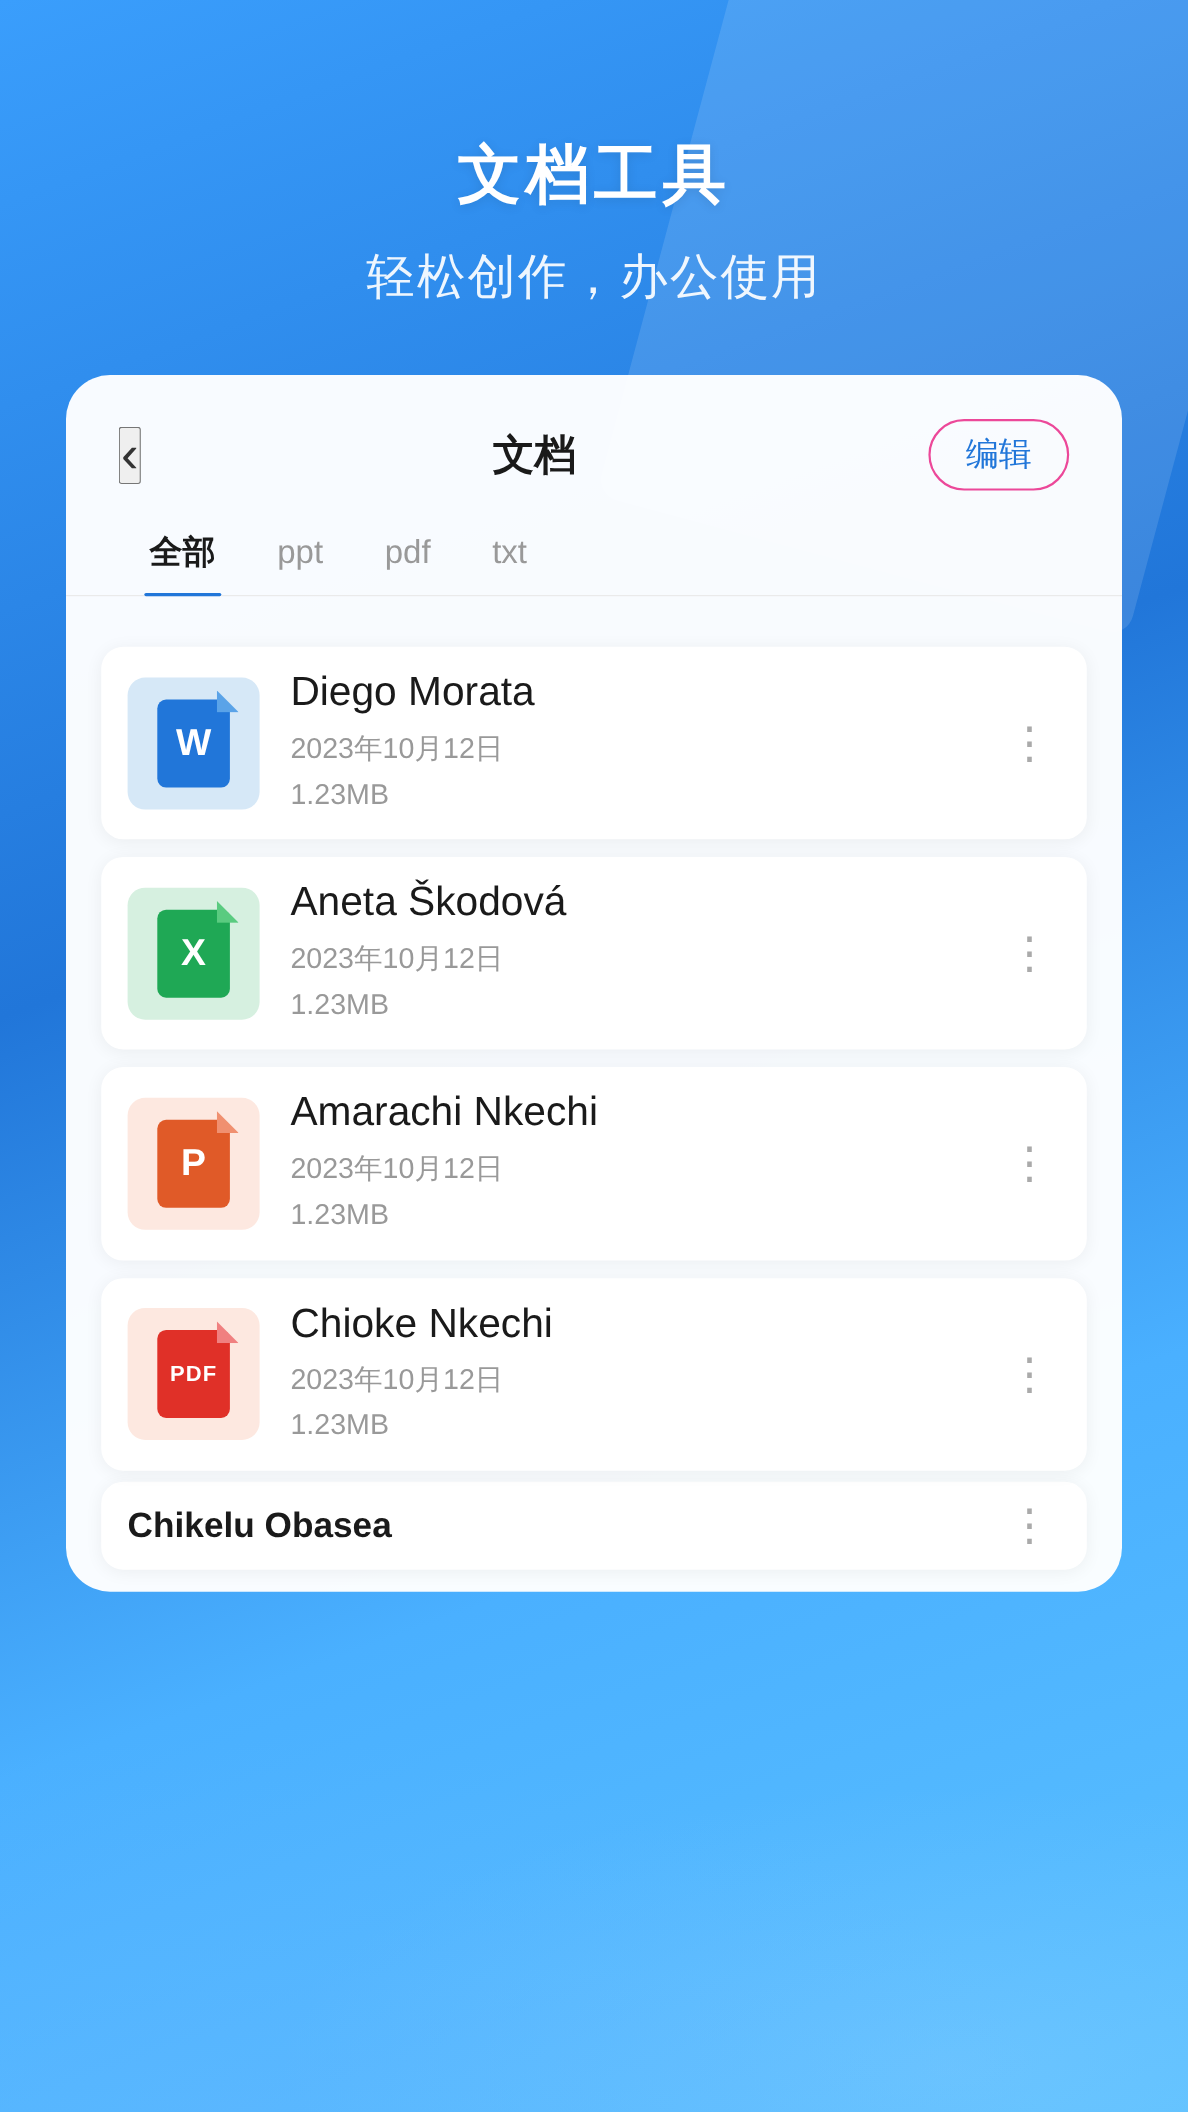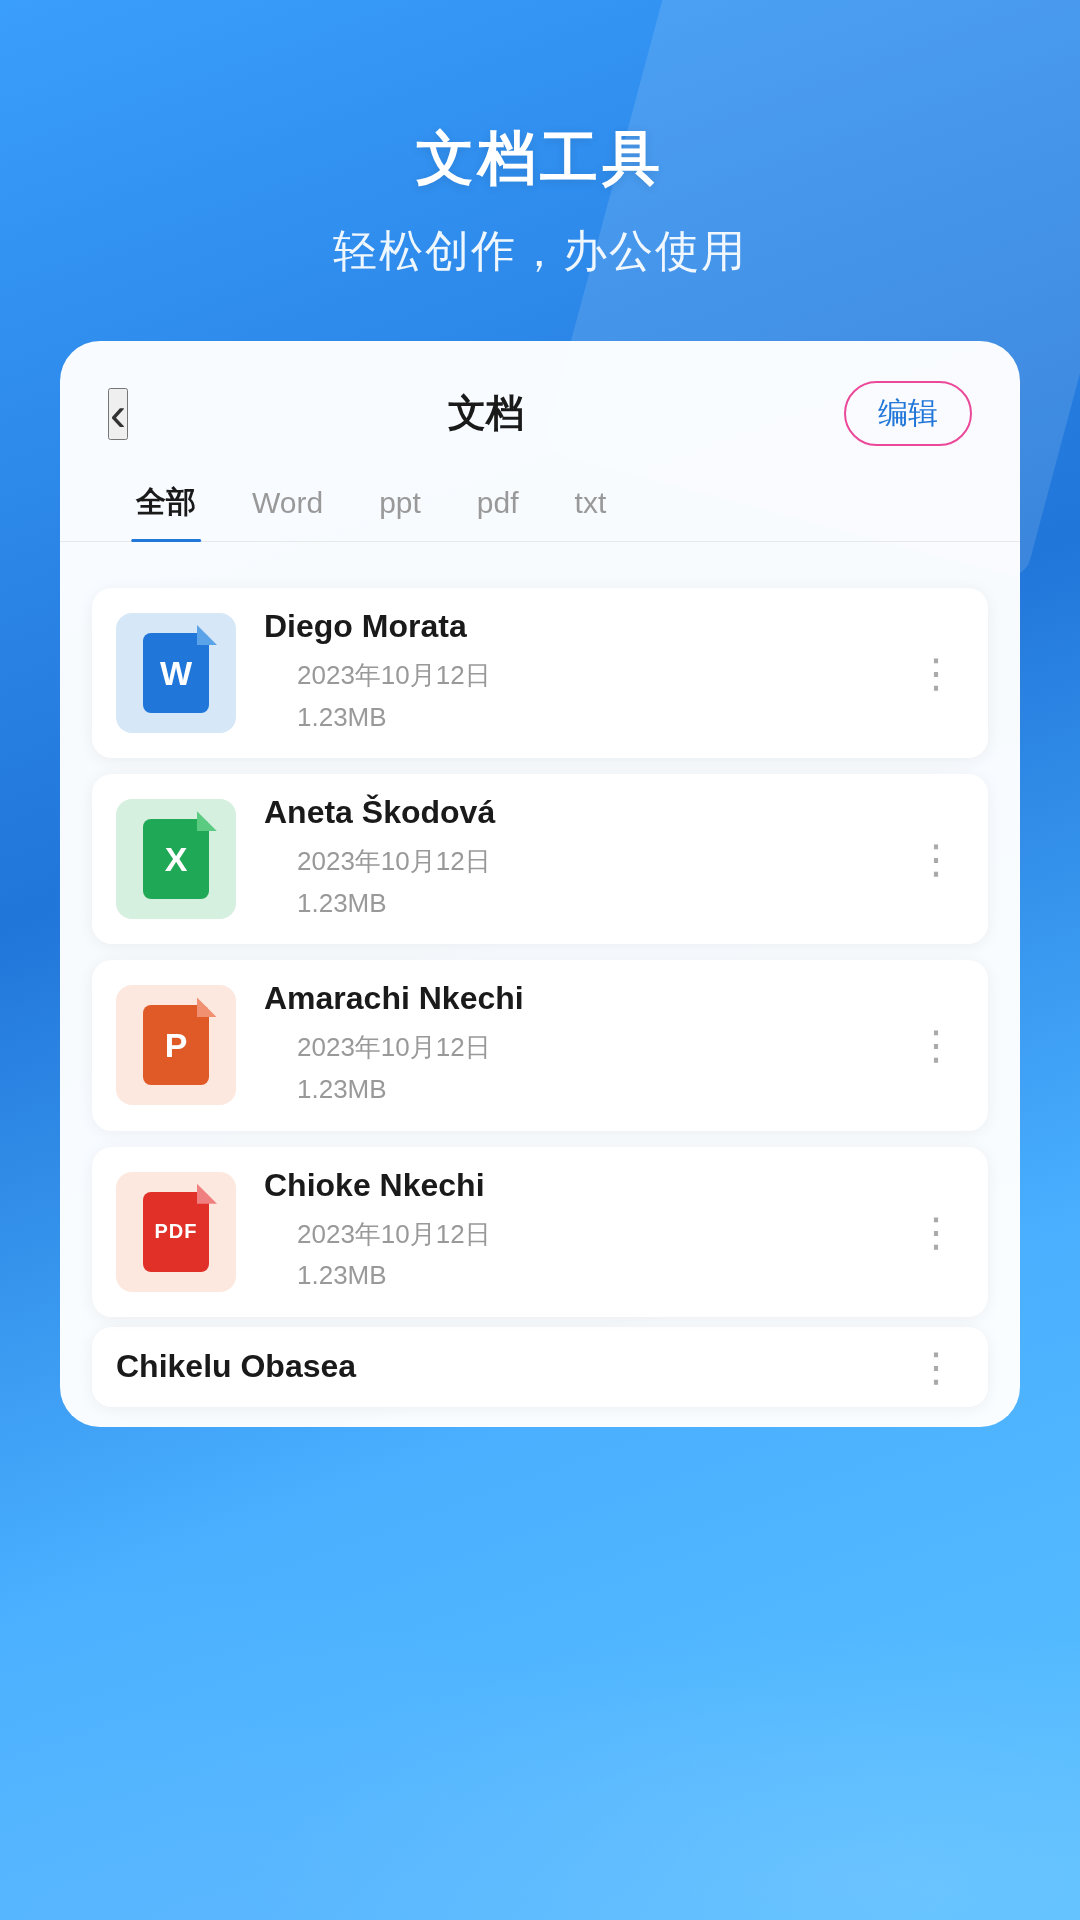--- a/index.html
+++ b/index.html
@@ -268,31 +268,30 @@
       font-size: 20px;
       font-weight: 700;
       letter-spacing: 1px;
     }
 
     .file-info {
       flex: 1;
     }
 
     .file-name {
-      font-size: 32px;
-      font-weight: 700;
+      font-size: 37px;
+      font-weight: 400;
       color: #1a1a1a;
       margin-bottom: 10px;
     }
 
     .file-meta {
       font-size: 26px;
       color: #999;
       line-height: 1.6;
-      margin-left: 33px;
     }
 
     .file-more {
       font-size: 40px;
       color: #aaa;
       cursor: pointer;
       padding: 0 8px;
     }
 
     
@@ -329,21 +328,20 @@
 <div class="card-container">
 
   <div class="card-header">
     <button class="back-btn">‹</button>
     <span class="card-title">文档</span>
     <button class="edit-btn">编辑</button>
   </div>
 
   <div class="tabs-row">
     <div class="tab-item active">全部</div>
-    <div class="tab-item">Word</div>
     <div class="tab-item">ppt</div>
     <div class="tab-item">pdf</div>
     <div class="tab-item">txt</div>
   </div>
 
   <div class="file-list">
 
     <div class="file-item">
       <div class="file-icon-wrap word-bg">
         <div class="word-icon">

